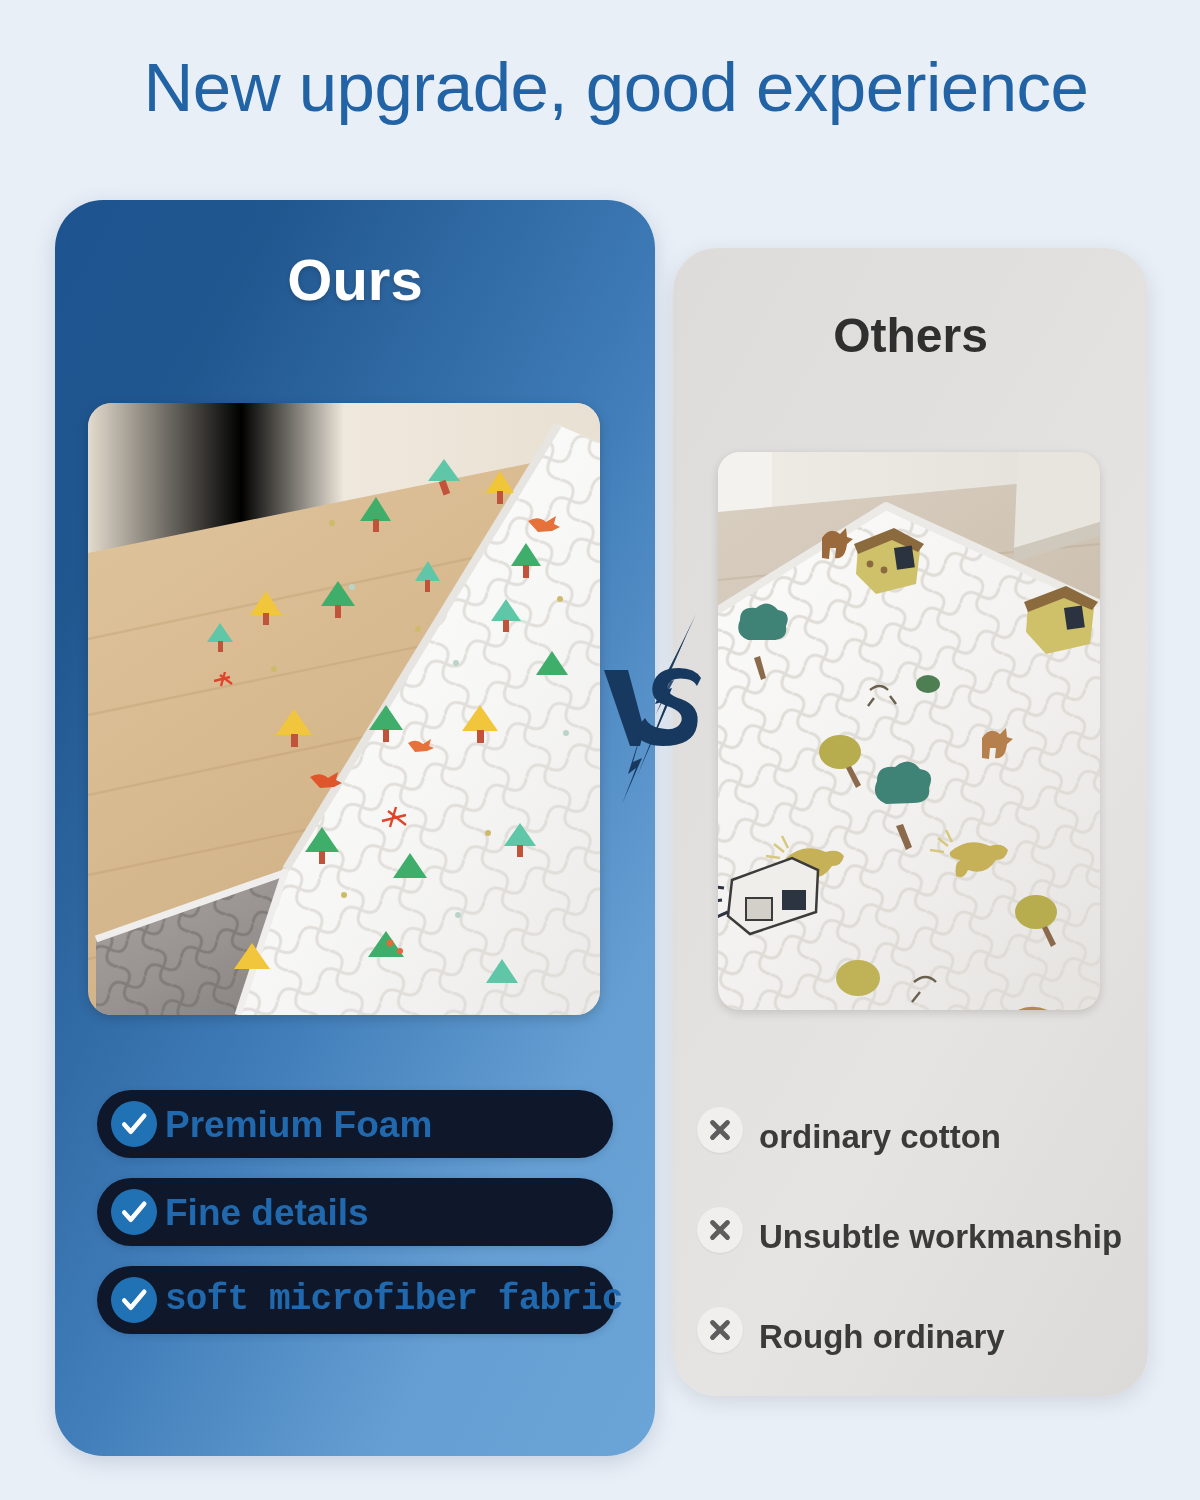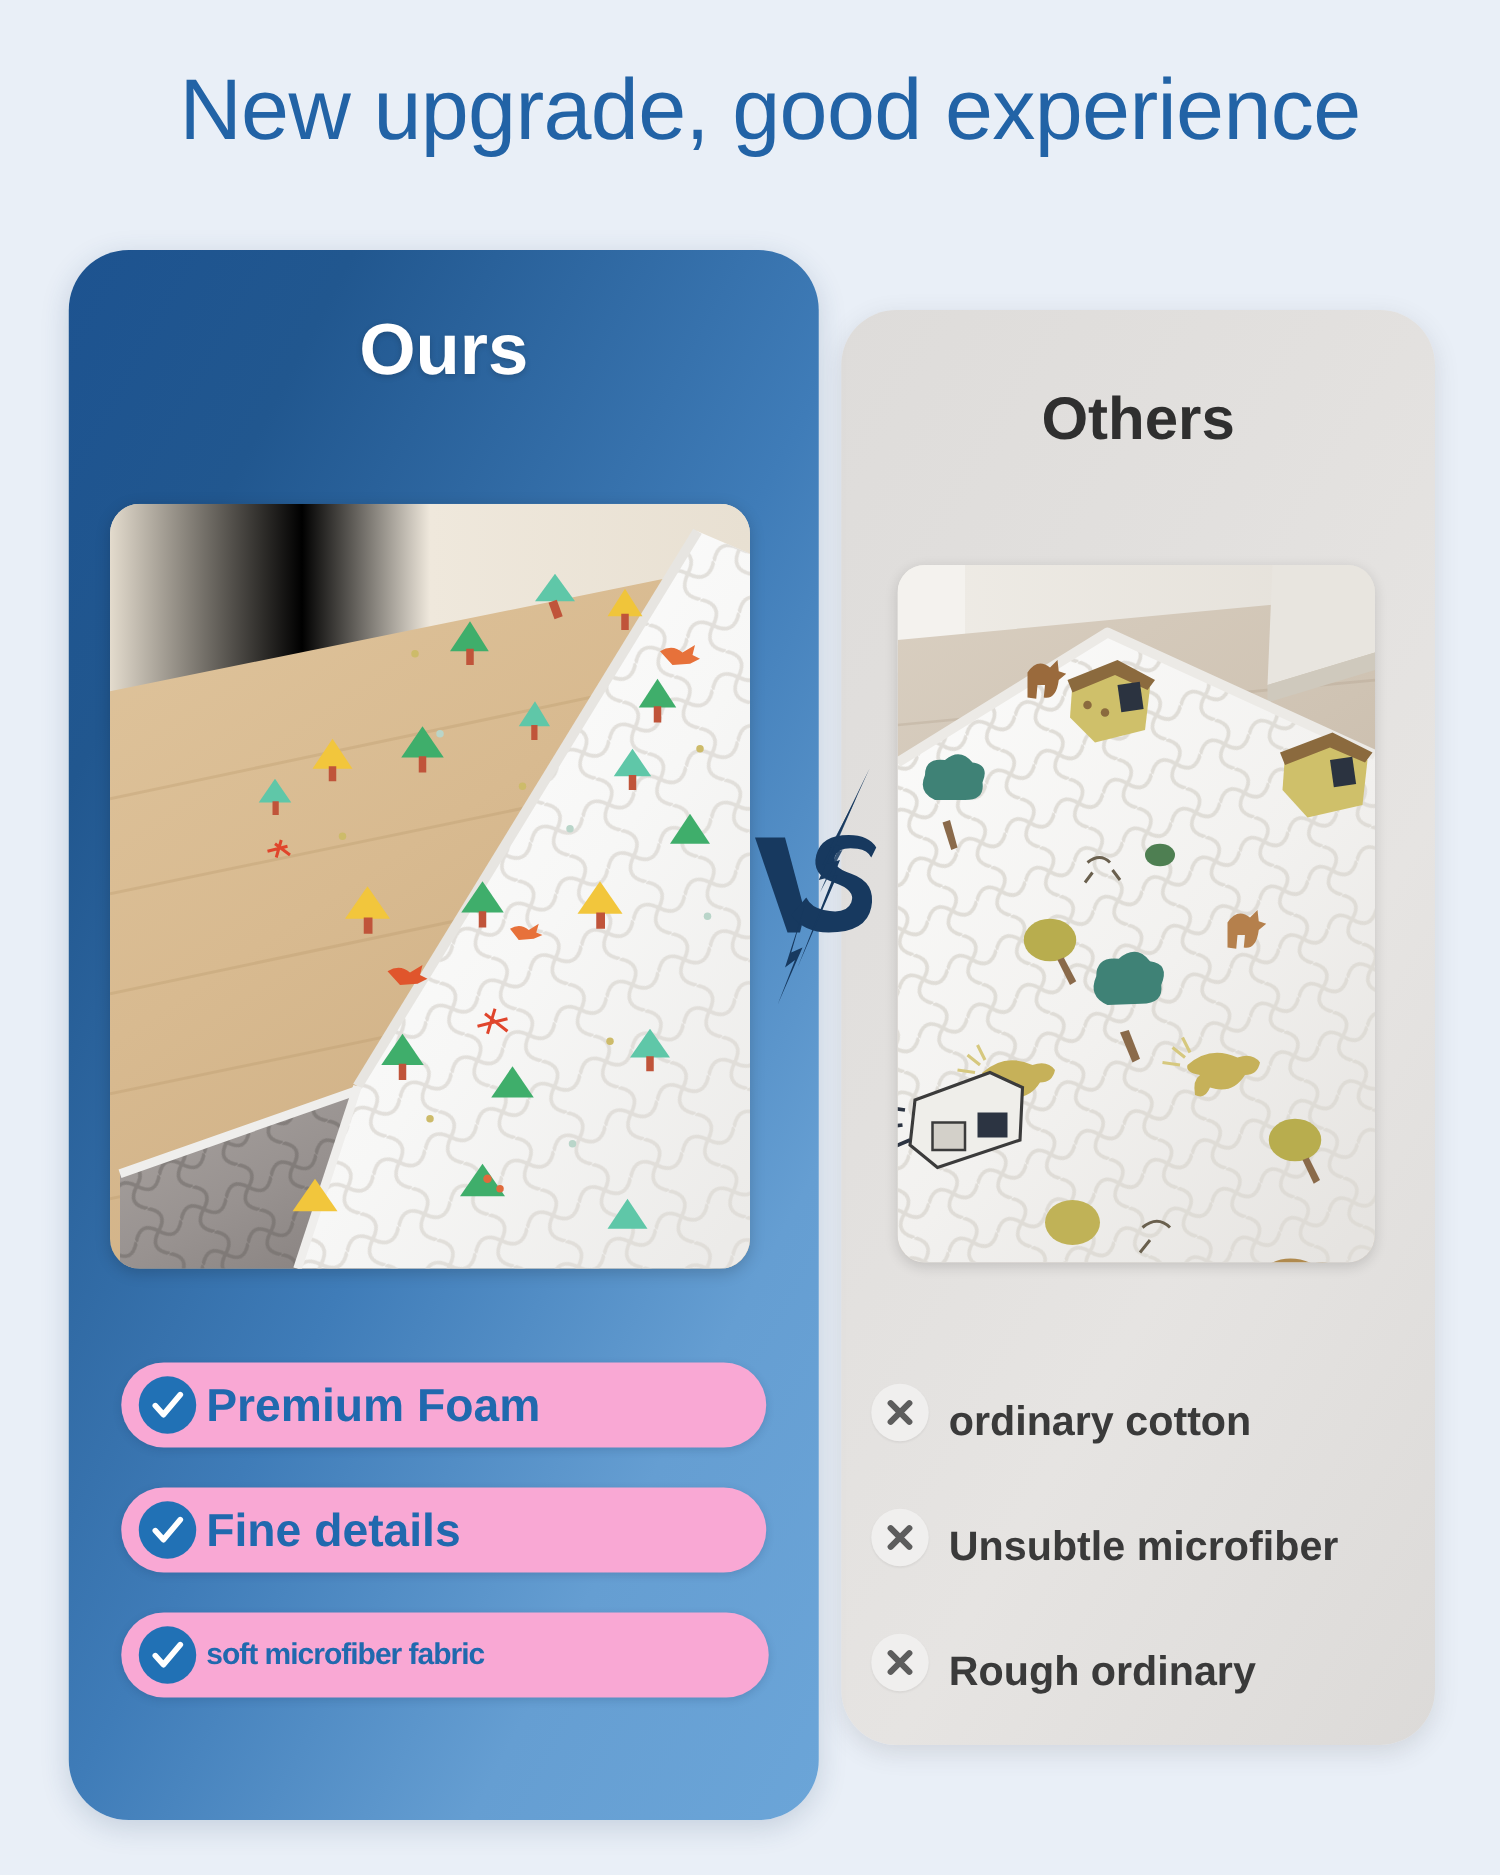--- a/index.html
+++ b/index.html
@@ -128,24 +128,24 @@
   .pill-list {
     position: absolute;
     left: 97px;
     top: 1090px;
     width: 520px;
     z-index: 6;
   }
   .pill {
     display: flex;
     align-items: center;
-    background: #f9a8d4;
+    background: #0f172a;
     border-radius: 40px;
     height: 68px;
-    margin-bottom: 32px;
+    margin-bottom: 20px;
     padding-left: 14px;
     box-shadow: 0 2px 7px rgba(20,50,90,0.18);
     box-sizing: border-box;
   }
   .pill-1 { width: 516px; }
   .pill-2 { width: 516px; }
   .pill-3 { width: 518px; }
 
   .check-circle {
     flex: 0 0 auto;
@@ -160,21 +160,21 @@
   }
   .check-circle svg { width: 30px; height: 30px; display:block; }
 
   .pill-label {
     font-size: 37px;
     font-weight: bold;
     color: #2069ae;
     white-space: nowrap;
     line-height: 1;
   }
-  .pill-3 .pill-label { font-size: 24px; letter-spacing: -0.8px; }
+  .pill-3 .pill-label { font-size: 36px; letter-spacing: -0.8px; font-family: Liberation Mono, monospace; }
 
   
   .con-list {
     position: absolute;
     left: 697px;
     top: 1087px;
     width: 440px;
     z-index: 6;
   }
   .con-item {
@@ -482,21 +482,21 @@
       </span>
       <span class="con-label">ordinary cotton</span>
     </div>
 
     <div class="con-item con-2">
       <span class="x-circle">
         <svg viewBox="0 0 24 24" aria-hidden="true">
           <path d="M5.6 5.6 L18.4 18.4 M18.4 5.6 L5.6 18.4" fill="none" stroke="#5d5d5d" stroke-width="4.2" stroke-linecap="round"></path>
         </svg>
       </span>
-      <span class="con-label">Unsubtle microfiber</span>
+      <span class="con-label">Unsubtle workmanship</span>
     </div>
 
     <div class="con-item con-3">
       <span class="x-circle">
         <svg viewBox="0 0 24 24" aria-hidden="true">
           <path d="M5.6 5.6 L18.4 18.4 M18.4 5.6 L5.6 18.4" fill="none" stroke="#5d5d5d" stroke-width="4.2" stroke-linecap="round"></path>
         </svg>
       </span>
       <span class="con-label">Rough ordinary</span>
     </div>

